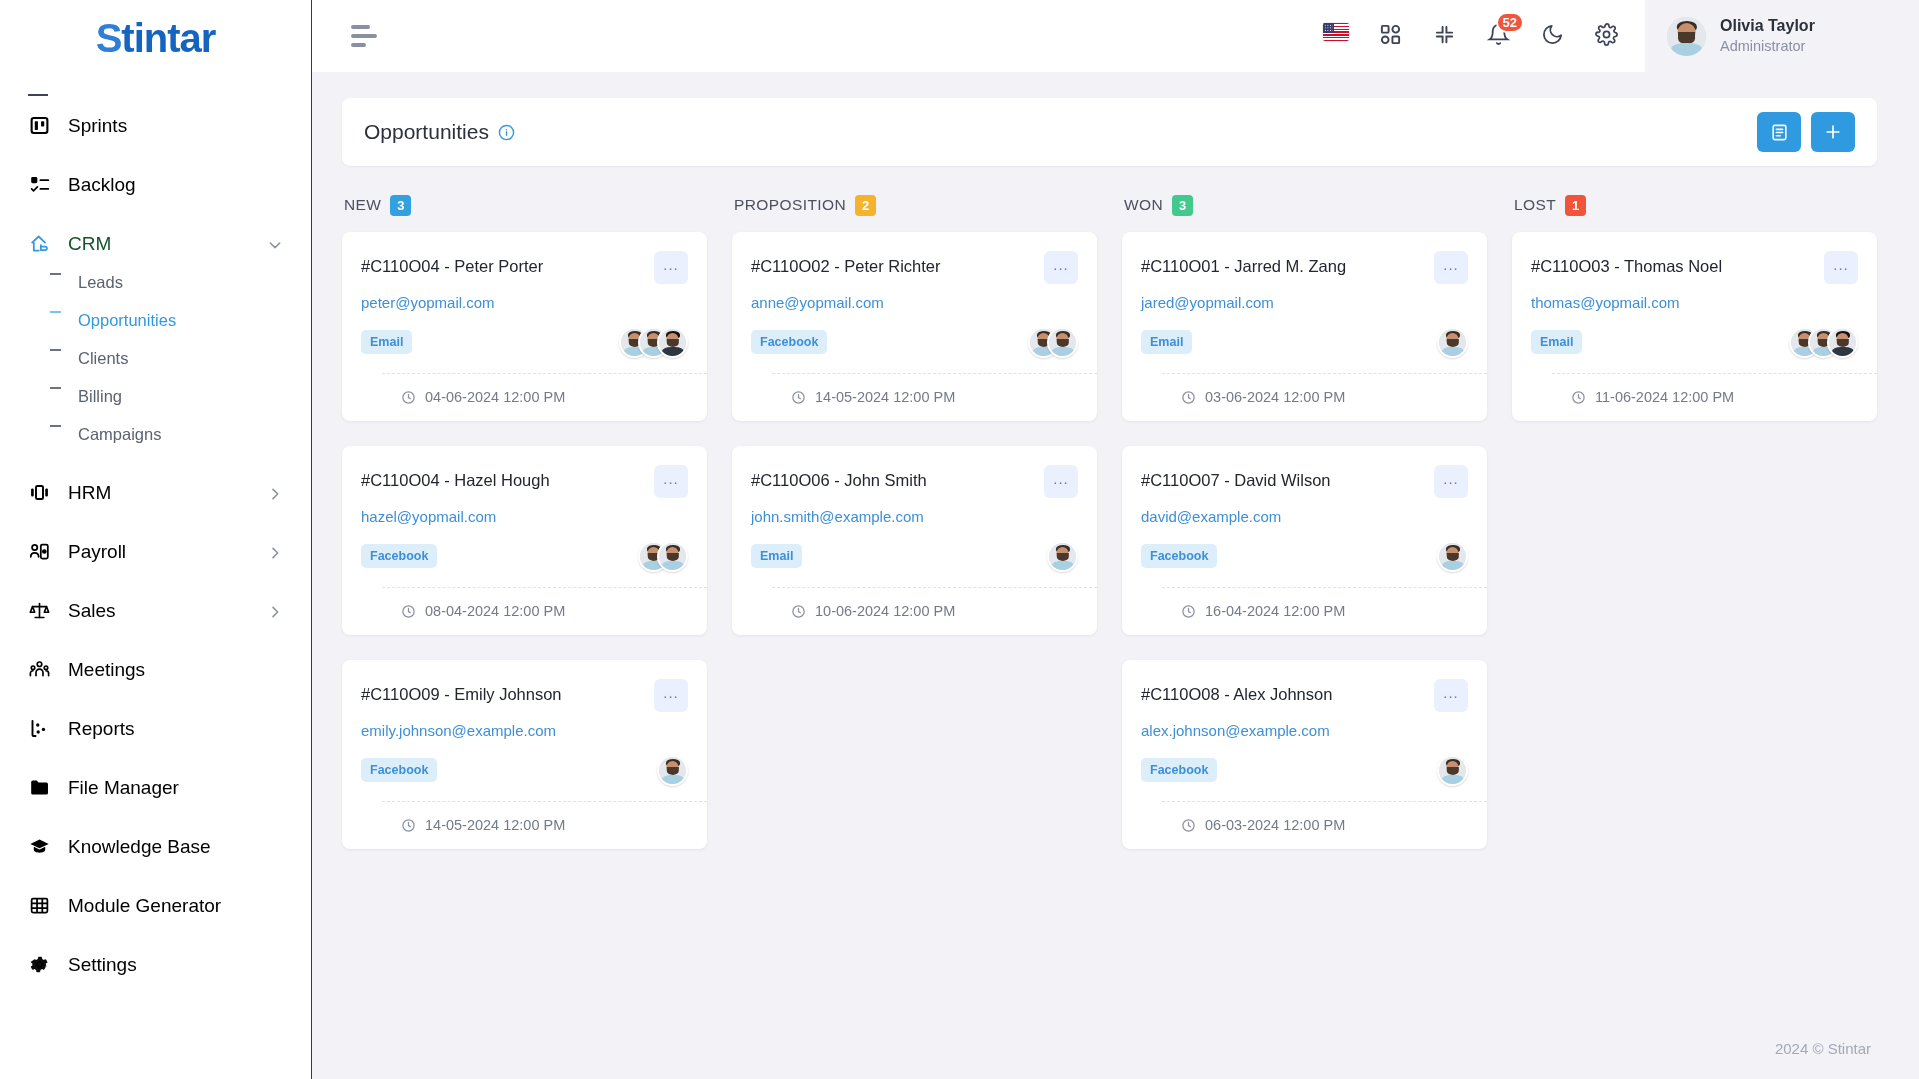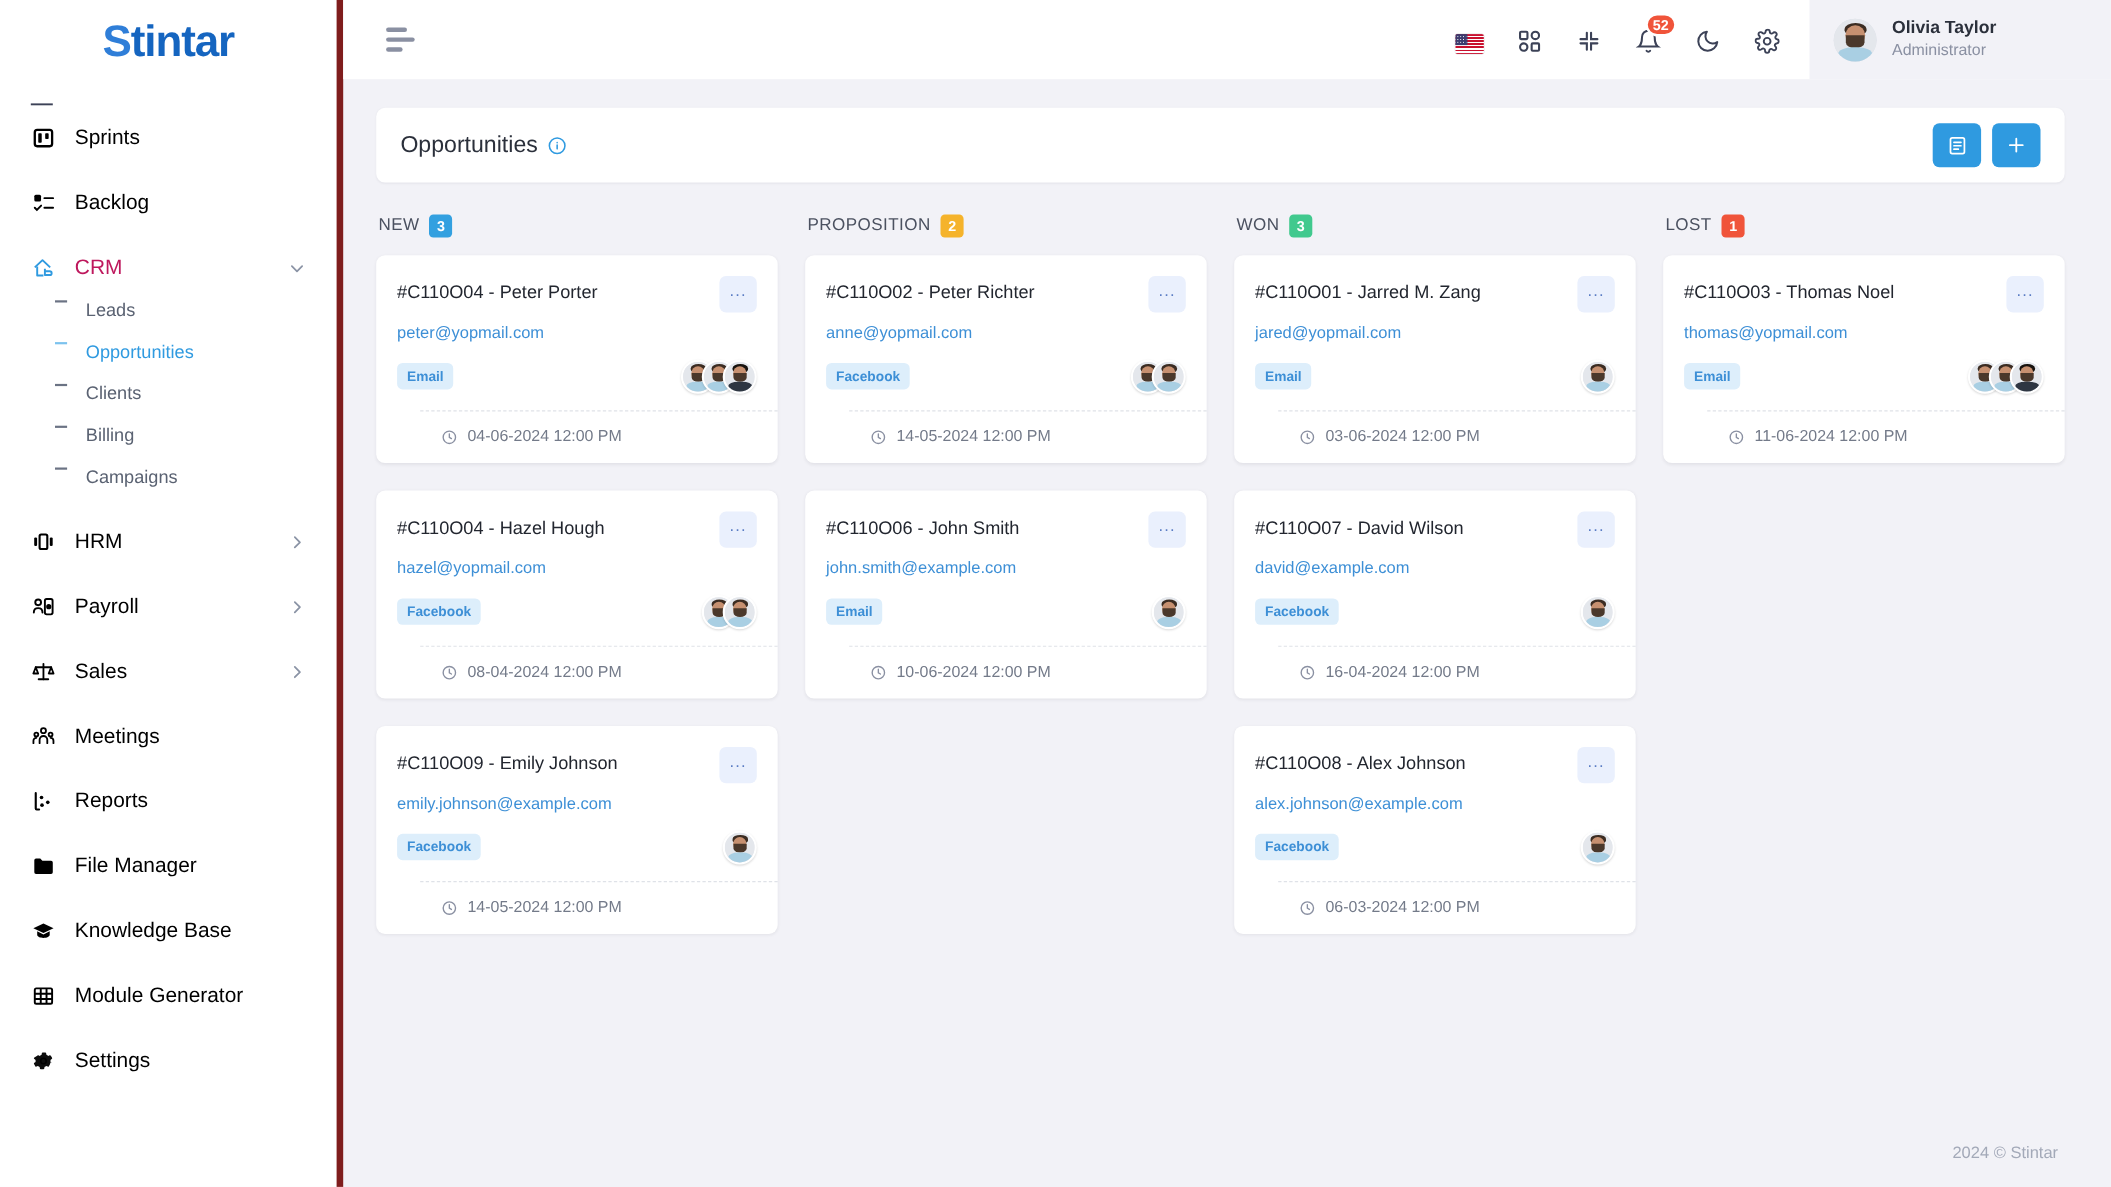--- a/index.html
+++ b/index.html
@@ -7,21 +7,21 @@
     width: 1919px; height: 1079px;
     font-family: "Liberation Sans", sans-serif;
     background: #f2f2f7;
     overflow: hidden;
   }
   .app { display: flex; width: 1919px; height: 1079px; }
 
   
   .sidebar {
     width: 312px; height: 1079px; background: #ffffff;
-    border-right: 6px solid #7f1d1d;
+    border-right: 1px solid #7f1d1d;
     display: flex; flex-direction: column;
     position: relative; flex: 0 0 312px;
   }
   .brand {
     height: 76px; display: flex; align-items: center;
     justify-content: center; flex: 0 0 76px;
   }
   .brand-text {
     font-size: 40px; font-weight: bold; letter-spacing: -1px;
     color: #1565c0; font-family: "Liberation Sans", sans-serif;
@@ -40,21 +40,21 @@
   .nav-item {
     height: 59px; display: flex; align-items: center;
     padding: 0 28px 0 28px; cursor: pointer; gap: 18px;
     color: #000000; font-size: 19px;
   }
   .nav-item .ico {
     width: 22px; height: 22px; flex: 0 0 22px;
     display: flex; align-items: center; justify-content: center;
   }
   .nav-item .label { flex: 1; white-space: nowrap; }
-  .nav-item.active { color: #be185d; }
+  .nav-item.active { color: #14532d; }
   .nav-item.active .ico svg { stroke: #2f9ae0; fill: none; }
   .chev { width: 16px; height: 16px; flex: 0 0 16px; color: #8a93a5; }
   .sub-item {
     height: 38px; display: flex; align-items: flex-start;
     padding-left: 50px; gap: 17px; font-size: 16.5px;
     color: #5a6272; cursor: pointer;
   }
   .sub-item .bullet {
     width: 11px; height: 2px; background: #6b7384; display: block; flex:0 0 11px;
   }
@@ -71,21 +71,21 @@
     margin-left: 39px; width: 28px; cursor: pointer;
     display: flex; flex-direction: column; gap: 5px;
   }
   .hamburger i { display:block; height: 4px; border-radius: 2px; background: #8a90a2; }
   .hamburger i:nth-child(1) { width: 19px; }
   .hamburger i:nth-child(2) { width: 26px; }
   .hamburger i:nth-child(3) { width: 15px; }
   .topbar-spacer { flex: 1; }
   .top-icons { display: flex; align-items: center; gap: 28px; padding-right: 26px; }
   .top-ico { width: 26px; height: 26px; color: #3c4257; cursor: pointer; position: relative;
-             display:flex; align-items:flex-end; justify-content:center;}
+             display:flex; align-items:flex-start; justify-content:center;}
   .flag {
     width: 26px; height: 18px; border-radius: 2px; overflow: hidden;
     background: #fff; position: relative; display: block;
     box-shadow: 0 0 0 0.5px rgba(0,0,0,.12);
   }
   .flag .stripes { position:absolute; inset:0;
     background: repeating-linear-gradient(#c8102e 0 1.4px, #ffffff 1.4px 2.8px); }
   .flag .canton { position:absolute; left:0; top:0; width: 11px; height: 9.8px;
     background:#3c3b6e; }
   .flag .canton::after{content:"";position:absolute;inset:1px;

